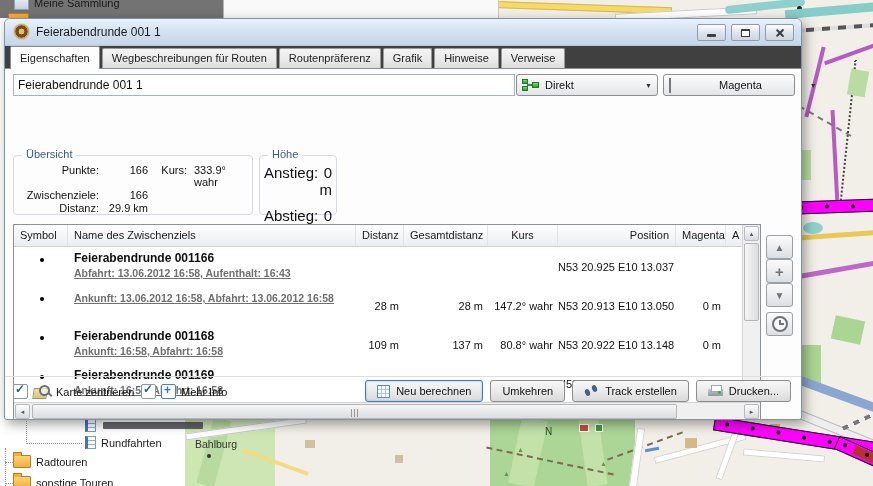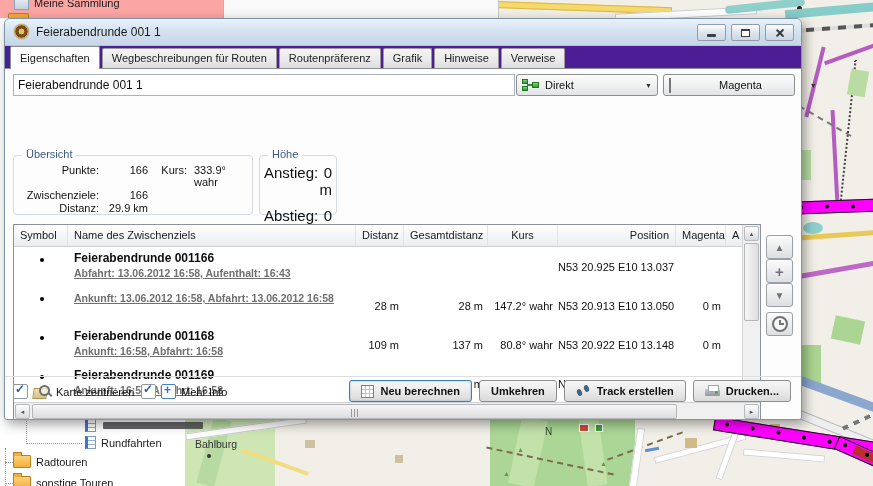--- a/index.html
+++ b/index.html
@@ -9,21 +9,21 @@
 
   
   .map{position:absolute;left:185px;top:0;width:688px;height:486px;background:#f2efe8;overflow:hidden;z-index:1;}
   .map div,.map span{position:absolute;}
   .town-label{font-size:10.5px;color:#333;}
   .forest-n{font-size:10px;color:#2c4a24;}
   .tree-glyph{font-size:7px;color:#5f9a4e;}
   .dotchain{width:4px;height:4px;border-radius:50%;background:#000;}
 
   
-  .panel-top{position:absolute;left:0;top:0;width:223px;height:18px;background:#fca5a5;z-index:2;}
+  .panel-top{position:absolute;left:0;top:0;width:223px;height:18px;background:#737373;z-index:2;}
   .panel-list{position:absolute;left:223px;top:0;width:274px;height:18px;background:#f9f9f9;border-left:1px solid #b6b6b6;border-right:1px solid #c9c9c9;z-index:2;}
   .panel-tree{position:absolute;left:0;top:18px;width:185px;bottom:0;background:#ffffff;z-index:2;}
   .tree-row{position:absolute;display:flex;align-items:center;gap:5px;white-space:nowrap;}
   .tree-label{font-size:11px;color:#1a1a1a;}
   .doc-icon{width:11px;height:13px;background:#fff;border:1px solid #7a9ac7;border-left:3px solid #4472c4;
             background-image:repeating-linear-gradient(0deg,transparent 0 3px,#8db0dc 3px 4px);box-sizing:border-box;}
   .folder-icon{width:16px;height:11px;background:linear-gradient(#fdd378,#f3ae3d);border:1px solid #b97f1f;border-radius:1px;position:relative;}
   .folder-icon::before{content:"";position:absolute;left:-1px;top:-4px;width:7px;height:3px;background:#f3ae3d;border:1px solid #b97f1f;border-bottom:none;border-radius:1px 1px 0 0;}
   .guide-v{position:absolute;border-left:1px dotted #9a9a9a;width:0;}
   .guide-h{position:absolute;border-top:1px dotted #9a9a9a;height:0;}
@@ -41,21 +41,21 @@
   .title-text{position:absolute;left:31px;top:6px;font-size:12px;color:#1a1a1a;}
   .winbtns{position:absolute;right:7px;top:5px;display:flex;gap:5px;}
   .winbtn{width:27px;height:15px;border:1px solid #8e9cab;border-radius:2px;background:linear-gradient(#fefefe,#dde4ec 50%,#cdd6e1);
           position:relative;display:flex;align-items:center;justify-content:center;}
   .g-min{width:9px;height:3px;background:#3a3f45;margin-top:5px;border-radius:1px;}
   .g-max{width:9px;height:8px;border:1px solid #3a3f45;border-top:2px solid #3a3f45;background:#fff;box-sizing:border-box;}
   .g-close{width:10px;height:10px;position:relative;}
   .g-close::before,.g-close::after{content:"";position:absolute;left:4px;top:0;width:2.4px;height:10px;background:#3a3f45;border-radius:1px;}
   .g-close::before{transform:rotate(45deg);} .g-close::after{transform:rotate(-45deg);}
 
-  .tabstrip{position:absolute;left:0;top:27px;right:0;height:22px;display:flex;align-items:flex-end;padding-left:5px;background:#4c1d95;}
+  .tabstrip{position:absolute;left:0;top:27px;right:0;height:22px;display:flex;align-items:flex-end;padding-left:5px;background:#404040;}
   .tab{height:19px;line-height:19px;padding:0 9px;font-size:11px;color:#222;background:linear-gradient(#f4f4f4,#e9e9e9 60%,#dddddd);
        border:1px solid #9a9a9a;border-bottom:none;border-radius:2px 2px 0 0;margin-right:2px;position:relative;z-index:1;}
   .tab.active{background:#fdfdfd;height:22px;line-height:22px;z-index:3;margin-bottom:-1px;border-color:#8a8f96;}
   .content{position:absolute;left:0;top:49px;right:0;bottom:0;background:#fdfdfd;border-top:1px solid #8a8f96;border-radius:0 0 3px 3px;}
 
   .name-input{position:absolute;left:8px;top:5px;width:492px;height:20px;border:1px solid #a7b3c0;font:12px "Liberation Sans",sans-serif;
               padding:0 4px;color:#111;background:#fff;}
   .combo{position:absolute;top:5px;height:22px;border:1px solid #8e8e8e;border-radius:3px;box-sizing:border-box;
          background:linear-gradient(#fcfcfc,#f0f1f3 50%,#e2e4e8);display:flex;align-items:center;padding:0 5px;gap:6px;}
   .combo .dd-arrow{margin-left:auto;font-size:7px;color:#333;}
@@ -123,21 +123,21 @@
   .checkbox .mark{position:absolute;left:1px;top:-3px;font-size:12px;font-weight:bold;color:#2c5aa0;}
   .chk-label{font-size:11px;color:#111;}
   .centericon{width:18px;height:14px;position:relative;}
   .centericon .mapbit{position:absolute;left:0;top:3px;width:12px;height:9px;background:linear-gradient(#efe0b2,#d9c184);border:1px solid #a99855;transform:skewX(-8deg);}
   .centericon .ring{position:absolute;right:1px;top:0;width:7px;height:7px;border:2px solid #6b7076;border-radius:50%;background:rgba(255,255,255,.6);}
   .centericon .handle{position:absolute;right:0;top:7px;width:2px;height:5px;background:#6b7076;transform:rotate(-45deg);}
   .infoicon{width:13px;height:13px;background:#fff;border:1px solid #4a7fd0;border-radius:2px;position:relative;}
   .infoicon span{position:absolute;left:2px;top:-2px;font-size:12px;font-weight:bold;color:#2f6fd0;}
   .btnrow{position:absolute;right:10px;top:360px;display:flex;gap:7px;}
   .pushbtn{height:22px;border:1px solid #8e8e8e;border-radius:3px;background:linear-gradient(#f7f7f7,#ebebeb 50%,#d9d9d9);
-           display:flex;align-items:center;gap:6px;padding:0 11px;font-size:11px;color:#111;box-sizing:border-box;white-space:nowrap;font-weight:bold;}
+           display:flex;align-items:center;gap:6px;padding:0 11px;font-size:11px;color:#111;box-sizing:border-box;white-space:nowrap;}
   .pushbtn.default{border-color:#3c7fb1;box-shadow:0 0 2px #7ab8e8 inset;}
   .calcicon{width:13px;height:13px;background:#fff;border:1px solid #5b87c5;box-sizing:border-box;
             background-image:repeating-linear-gradient(0deg,transparent 0 3px,#aac4e8 3px 4px),repeating-linear-gradient(90deg,transparent 0 3px,#aac4e8 3px 4px);}
   .trackicon{width:15px;height:12px;position:relative;}
   .trackicon span{position:absolute;width:5px;height:7px;border-radius:50%;background:#44637e;}
   .trackicon .f1{left:1px;top:4px;transform:rotate(-20deg);}
   .trackicon .f2{left:8px;top:0;transform:rotate(-20deg);}
   .printicon{width:15px;height:12px;position:relative;}
   .printicon .body{position:absolute;left:0;top:4px;width:15px;height:7px;background:linear-gradient(#c3c9d1,#8f97a1);border-radius:1px;}
   .printicon .paper{position:absolute;left:3px;top:0;width:9px;height:5px;background:#fff;border:1px solid #9aa;}

